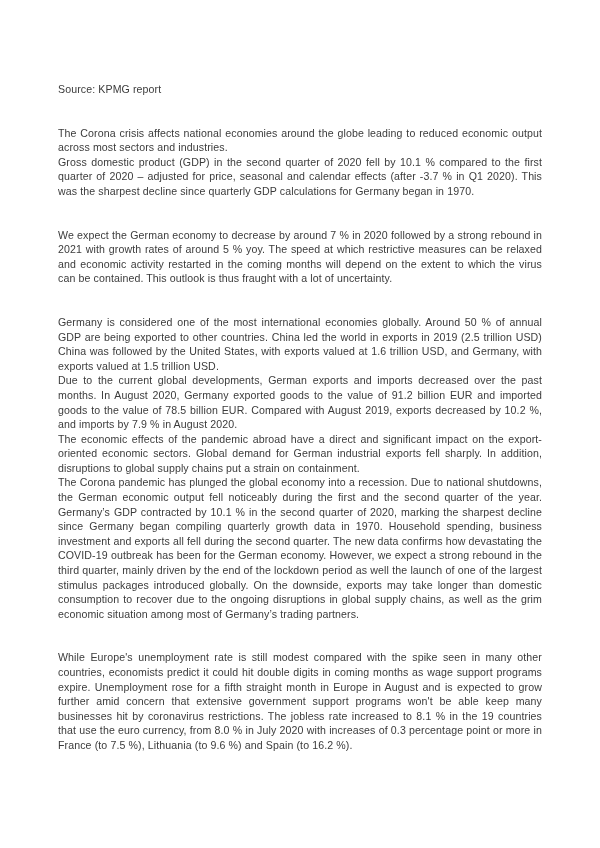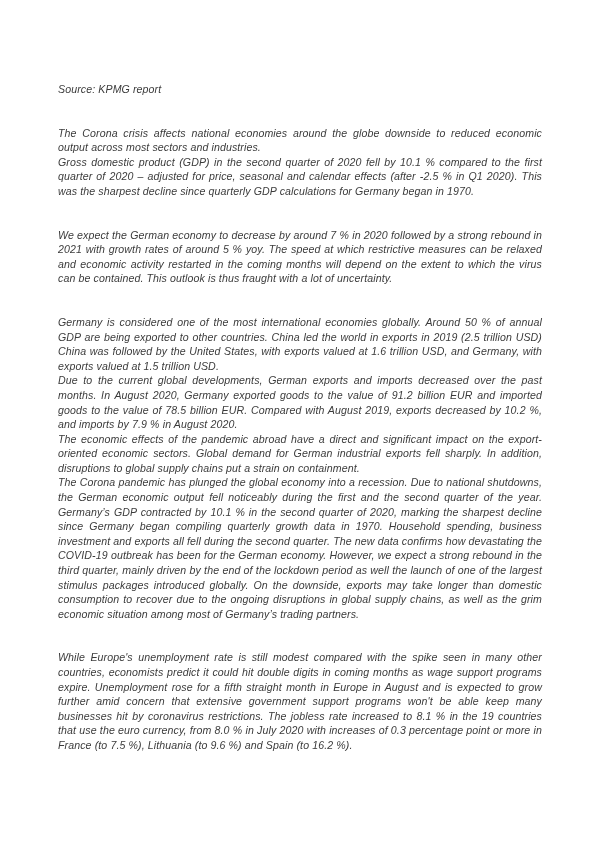--- a/index.html
+++ b/index.html
@@ -14,21 +14,20 @@
     color: #3b3b3b;
     -webkit-font-smoothing: antialiased;
   }
   .page {
     position: relative;
     width: 600px;
     height: 848px;
     background: #ffffff;
     box-sizing: border-box;
     padding: 82px 58px 0 58px;
-    font-style: italic;
   }
   .doc-body {
     width: 484px;
   }
   .src-line {
     font-size: 10.6px;
     line-height: 14.6px;
     text-align: left;
     margin: 0 0 29px 0;
     letter-spacing: 0.01em;
@@ -50,22 +49,22 @@
   }
 </style>
 </head>
 <body>
 
 <div class="page">
   <div class="doc-body">
     <p class="src-line">Source: KPMG report</p>
     <div id="blocks-container">
         <div class="block">
-          <p class="para">The Corona crisis affects national economies around the globe downside to reduced economic output across most sectors and industries.</p>
-          <p class="para">Gross domestic product (GDP) in the second quarter of 2020 fell by 10.1 % compared to the first quarter of 2020 – adjusted for price, seasonal and calendar effects (after -2.5 % in Q1 2020). This was the sharpest decline since quarterly GDP calculations for Germany began in 1970.</p>
+          <p class="para">The Corona crisis affects national economies around the globe leading to reduced economic output across most sectors and industries.</p>
+          <p class="para">Gross domestic product (GDP) in the second quarter of 2020 fell by 10.1 % compared to the first quarter of 2020 – adjusted for price, seasonal and calendar effects (after -3.7 % in Q1 2020). This was the sharpest decline since quarterly GDP calculations for Germany began in 1970.</p>
         </div>
         <div class="block">
           <p class="para">We expect the German economy to decrease by around 7 % in 2020 followed by a strong rebound in 2021 with growth rates of around 5 % yoy. The speed at which restrictive measures can be relaxed and economic activity restarted in the coming months will  depend on the extent to which the virus can be contained. This outlook is thus fraught with a lot of uncertainty.</p>
         </div>
         <div class="block">
           <p class="para">Germany is considered one of the most international economies globally. Around 50 % of annual GDP are being exported to other countries. China led the world in exports in 2019 (2.5 trillion USD) China was followed by the United States, with exports valued at 1.6  trillion USD, and Germany, with exports valued at 1.5 trillion USD.</p>
           <p class="para">Due to the current global developments, German exports and imports decreased over the past months. In August 2020, Germany exported goods to the value of 91.2 billion EUR and imported goods to the value of 78.5 billion EUR. Compared with August 2019, exports decreased by 10.2 %, and imports by 7.9 % in August 2020.</p>
           <p class="para">The economic effects of the pandemic abroad have a direct and significant impact on the export-oriented economic sectors. Global demand for German industrial exports fell sharply. In addition, disruptions to global supply chains put a strain on containment.</p>
           <p class="para">The Corona pandemic has plunged the global economy into a recession. Due to national shutdowns, the German economic output fell noticeably during the first and the second quarter of the year. Germany’s GDP contracted by 10.1 % in the second quarter of 2020, marking the sharpest decline since Germany began compiling quarterly growth data in 1970. Household spending, business investment and exports all fell during the second quarter. The new data confirms how devastating the COVID-19 outbreak has been for the German economy. However, we expect a strong rebound in the third quarter, mainly driven by the end of the lockdown period as well the launch of one of the largest stimulus packages introduced globally. On the downside, exports may take longer than domestic consumption to recover due to the ongoing disruptions in global supply chains, as well as the grim economic situation among most of Germany’s trading partners.</p>
         </div>

